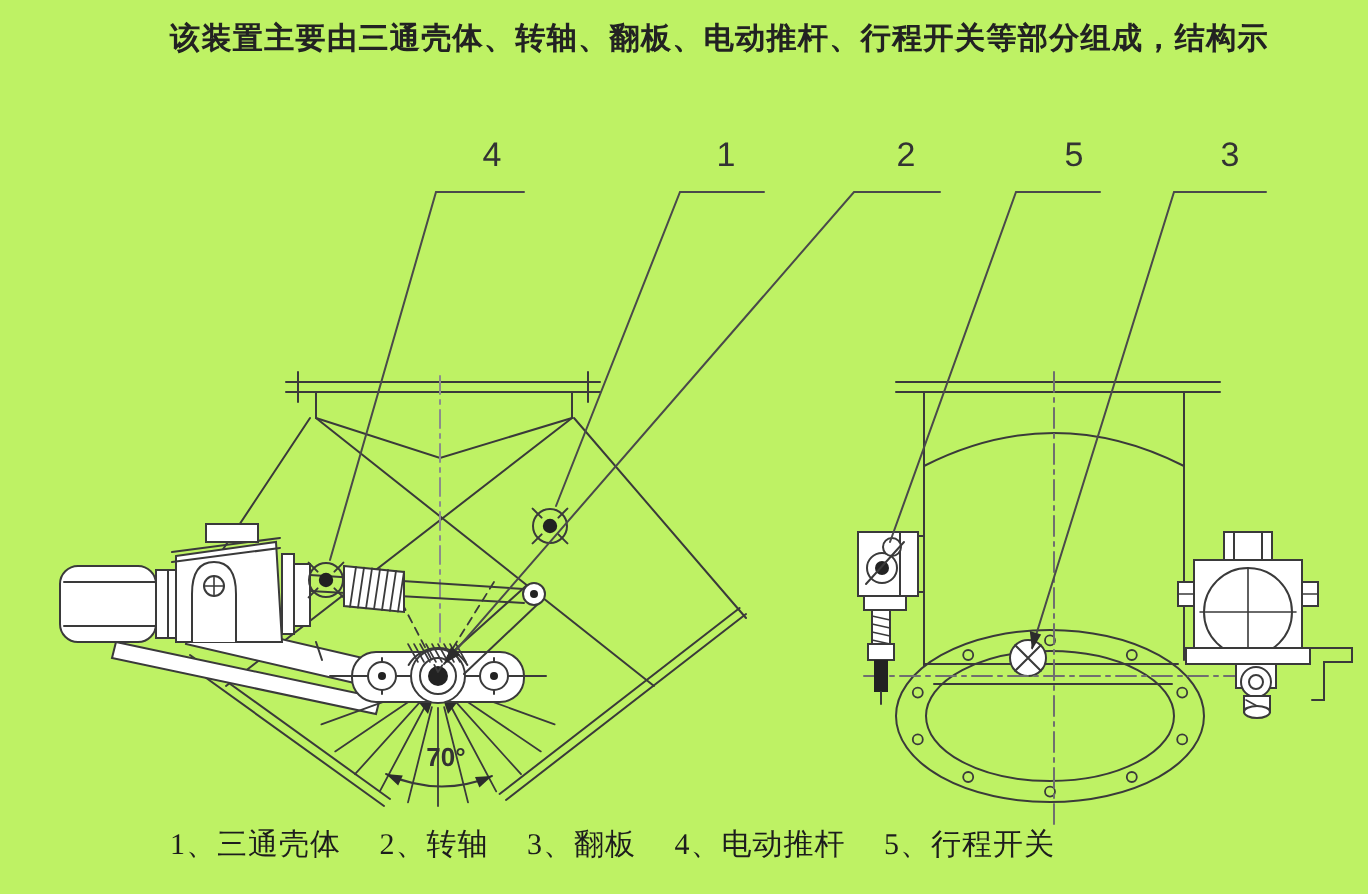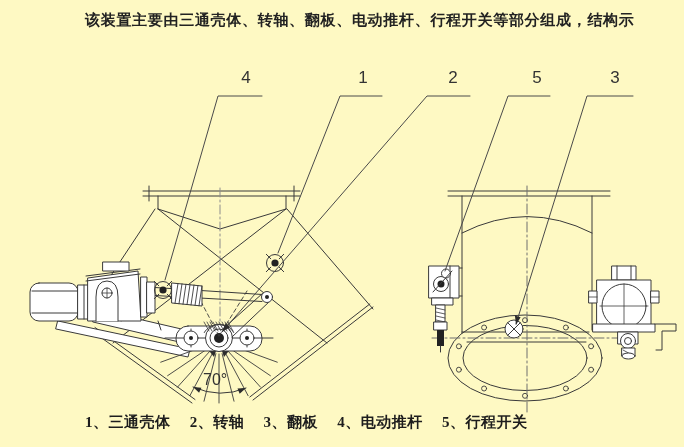--- a/index.html
+++ b/index.html
@@ -1,35 +1,35 @@
 <!DOCTYPE html>
 <html><head>
 <meta charset="utf-8">
 <style>
   html,body{margin:0;padding:0;background:#fff;}
   .page{
-    position:relative;width:684px;height:447px;background:#fef9c3;overflow:hidden;
+    position:relative;width:684px;height:447px;background:#bef264;overflow:hidden;
     font-family:"Liberation Serif","DejaVu Serif",serif;color:#2b2b2b;
   }
   .intro{position:absolute;left:85px;top:6px;width:580px;}
   .intro .line{
     font-size:15px;font-weight:600;letter-spacing:0.7px;line-height:29px;
     white-space:nowrap;color:#222;
   }
   .callout{
     position:absolute;width:22px;text-align:center;font-family:"Liberation Sans","DejaVu Sans",sans-serif;
     font-size:17px;font-weight:400;color:#333;line-height:16px;
   }
   .angle-label{
-    position:absolute;left:203px;top:371px;width:40px;text-align:left;
-    font-family:"Liberation Sans","DejaVu Sans",sans-serif;font-size:16px;color:#333;
+    position:absolute;left:203px;top:371px;width:40px;text-align:center;
+    font-family:"Liberation Sans","DejaVu Sans",sans-serif;font-size:13px;color:#333;font-weight:bold;
   }
   .legend{
     position:absolute;left:85px;top:413px;white-space:nowrap;
-    font-size:15px;font-weight:700;letter-spacing:0.5px;color:#1d1d1d;
+    font-size:15px;font-weight:400;letter-spacing:0.5px;color:#1d1d1d;
   }
   .legend .legend-item{margin-right:15px;}
   svg{position:absolute;left:0;top:0;}
   svg *{vector-effect:non-scaling-stroke;}
 </style>
 </head>
 <body>
 
 <div class="page">
 

